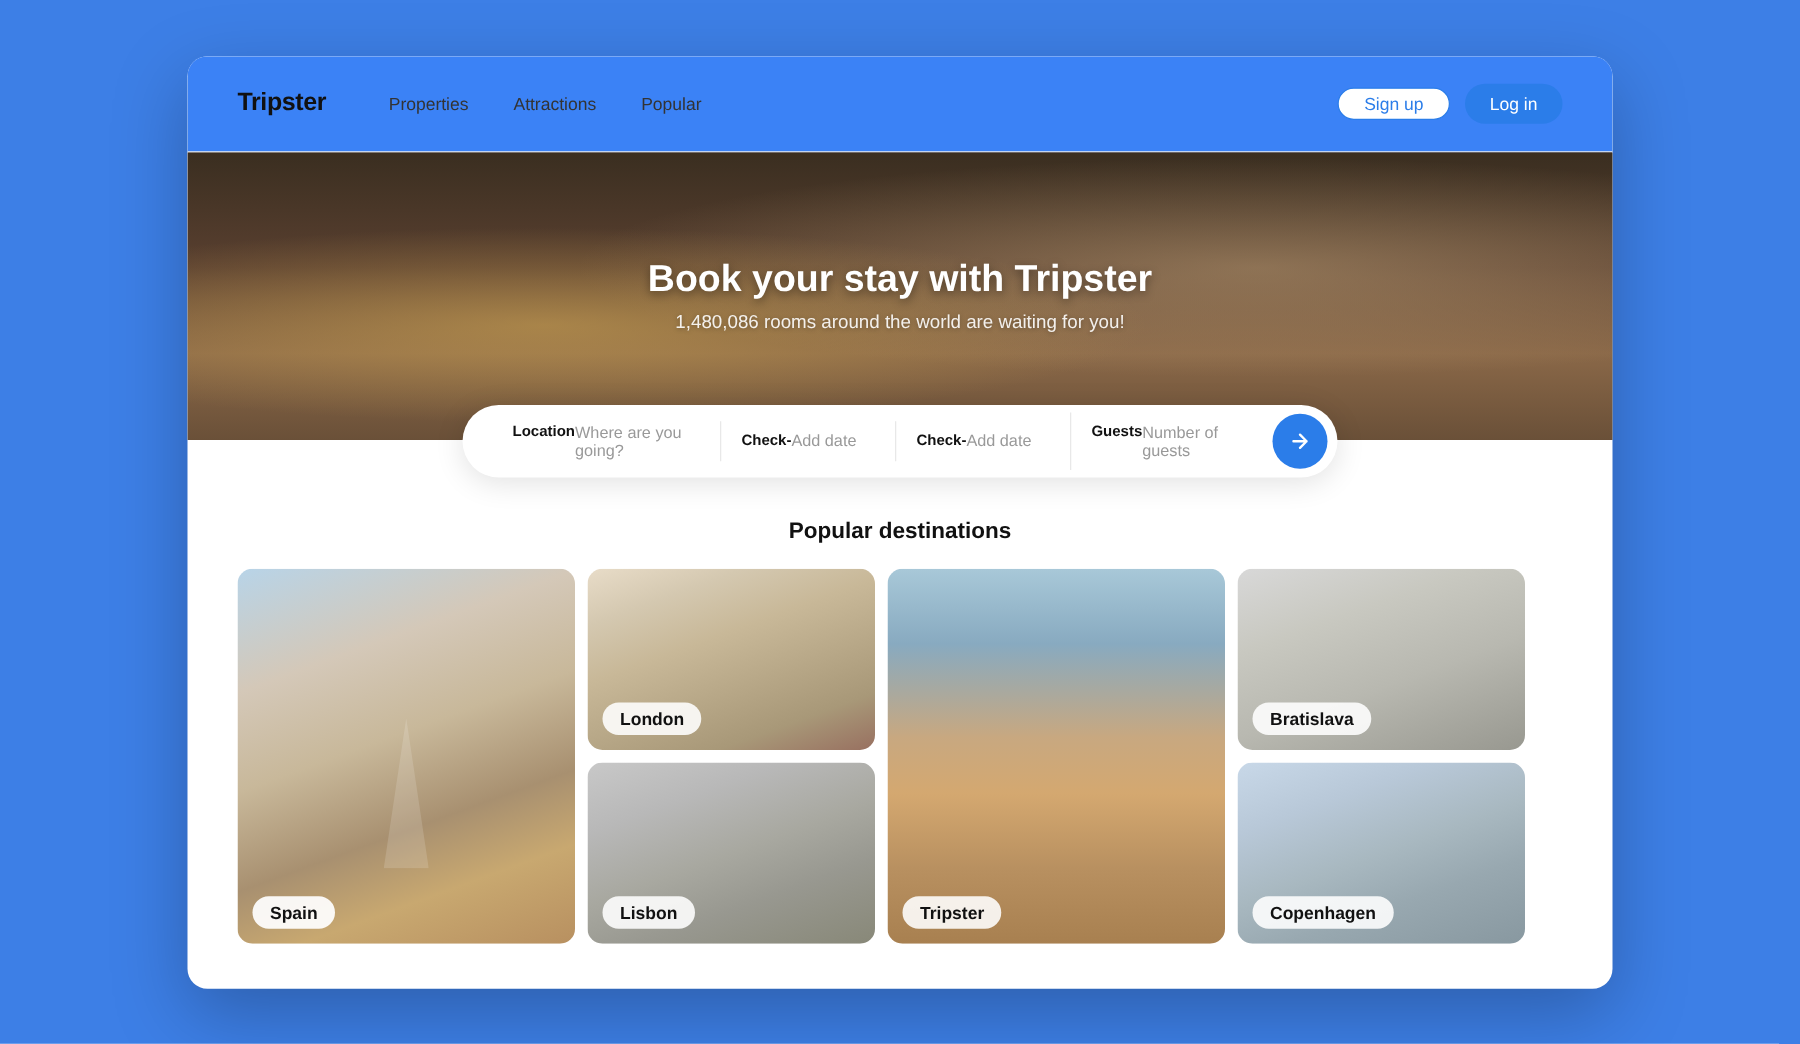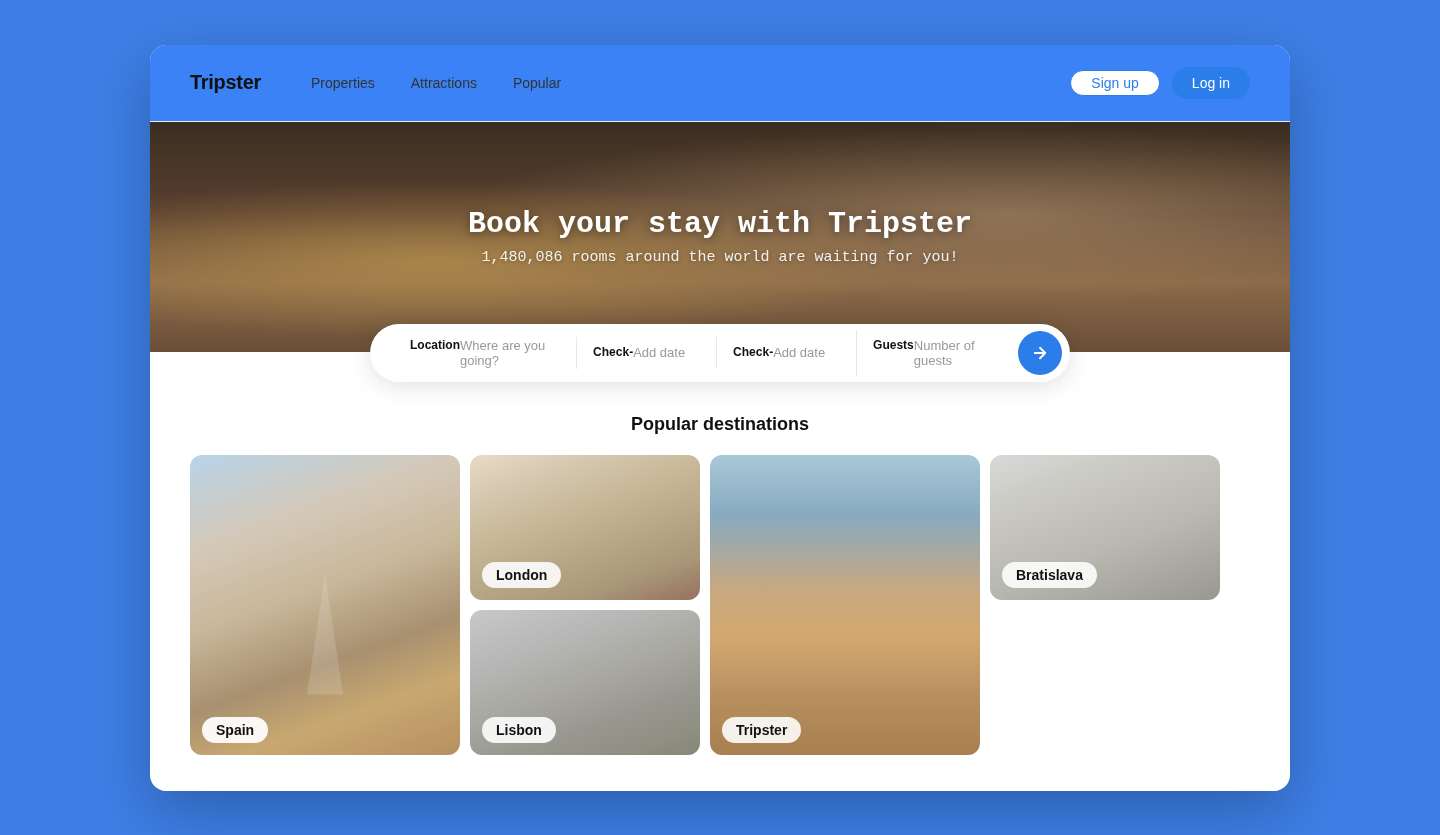--- a/index.html
+++ b/index.html
@@ -100,21 +100,20 @@
     .hero {
       position: relative;
       height: 230px;
       background: linear-gradient(rgba(40,30,20,0.45), rgba(40,30,20,0.45)),
                   linear-gradient(135deg, #c8a882 0%, #8b6d50 30%, #6b5040 60%, #4a3828 100%);
       display: flex;
       flex-direction: column;
       align-items: center;
       justify-content: center;
       overflow: hidden;
-      font-family: Liberation Mono, monospace;
     }
 
     
     .hero::before {
       content: '';
       position: absolute;
       inset: 0;
       background:
         radial-gradient(ellipse at 25% 60%, rgba(200,160,80,0.6) 0%, transparent 40%),
         radial-gradient(ellipse at 75% 40%, rgba(220,190,140,0.4) 0%, transparent 45%),
@@ -378,17 +377,21 @@
       <div class="dest-card card-bratislava">
         <div class="card-bg"></div>
         <span class="card-label">Bratislava</span>
       </div>
 
       <div class="dest-card card-lisbon">
         <div class="card-bg"></div>
         <span class="card-label">Lisbon</span>
       </div>
 
+      <div class="dest-card card-copenhagen">
+        <div class="card-bg"></div>
+        <span class="card-label">Copenhagen</span>
+      </div>
 
     </div>
   </div>
 
 </div>
 
 </body></html>

